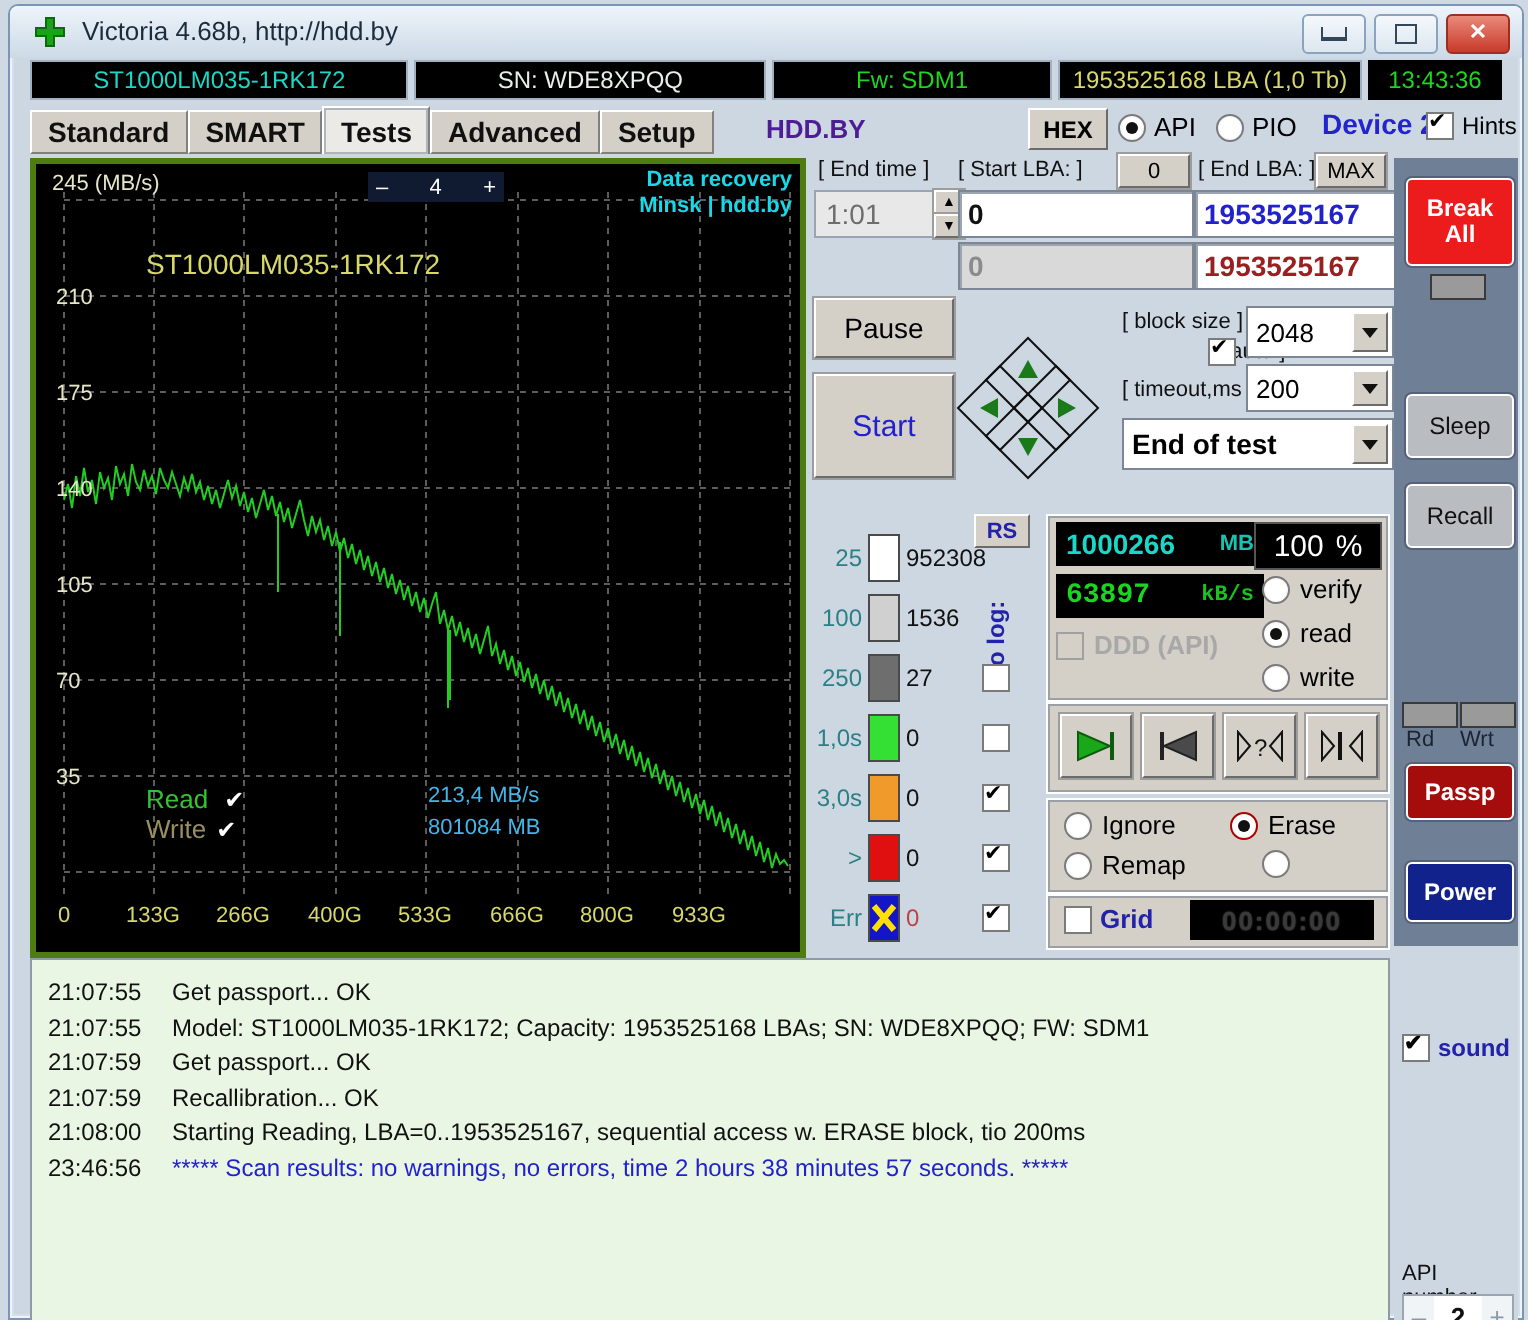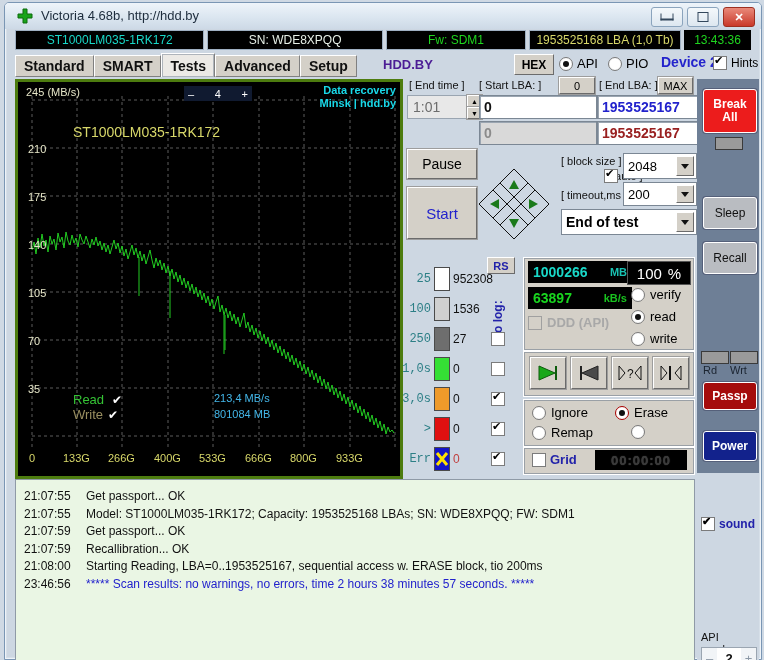--- a/index.html
+++ b/index.html
@@ -101,21 +101,21 @@
   .arrow::after{content:"";border-left:4px solid transparent;border-right:4px solid transparent;
                 border-top:5px solid #111;}
 
   .padbox{position:absolute;left:76px;top:88px;width:74px;height:74px;}
 
   
   .counters{position:absolute;left:394px;top:228px;width:116px;height:216px;}
   .crow{position:absolute;display:flex;align-items:center;gap:3px;}
   .cb{width:14px;height:22px;border:1px solid #4a4a4a;}
   .cnum{font-size:12px;color:#111;}
-  .ckey{font-size:12px;color:#2c7f86;width:30px;text-align:right;font-family:Liberation Mono, monospace;}
+  .ckey{font-size:12px;color:#2c7f86;width:30px;text-align:right;}
   .rsbtn{position:absolute;left:86px;top:0px;width:26px;height:15px;
          background:#d4d0c8;border:1px solid #fff;border-right-color:#6b6b6b;
          border-bottom-color:#6b6b6b;font-size:11px;font-weight:bold;color:#2222aa;
          display:flex;align-items:center;justify-content:center;}
   .tolog{position:absolute;left:90px;top:20px;width:16px;height:60px;
          color:#2222aa;font-size:12px;font-weight:bold;
          writing-mode:vertical-rl;transform:rotate(180deg);}
 
   
   .readout{position:absolute;left:516px;top:228px;width:170px;height:216px;}
@@ -411,21 +411,21 @@
       <div class="group" style="position:absolute;left:0;top:0;width:170px;height:92px;"></div>
 
       <div class="lcd" style="position:absolute;left:5px;top:4px;width:94px;height:22px;">
         <span class="v">1000266</span>
         <span class="u">MB</span>
       </div>
       <div class="pct" style="position:absolute;left:104px;top:4px;width:62px;height:22px;">
         <span>100</span>
         <span>%</span>
       </div>
-      <div class="lcd b" style="position:absolute;left:5px;top:30px;width:94px;height:22px;">
+      <div class="lcd b" style="position:absolute;left:5px;top:30px;width:94px;height:22px;font-family:Liberation Mono, monospace;">
         <span class="v">63897</span>
         <span class="u">kB/s</span>
       </div>
 
       <div style="position:absolute;left:5px;top:58px;display:flex;align-items:center;gap:5px;">
         <span class="cbx dis"></span>
         <span style="font-size:13px;color:#a8a8a8;font-weight:bold;">DDD (API)</span>
       </div>
 
       <div style="position:absolute;left:108px;top:30px;display:flex;align-items:center;gap:5px;font-size:13px;">

